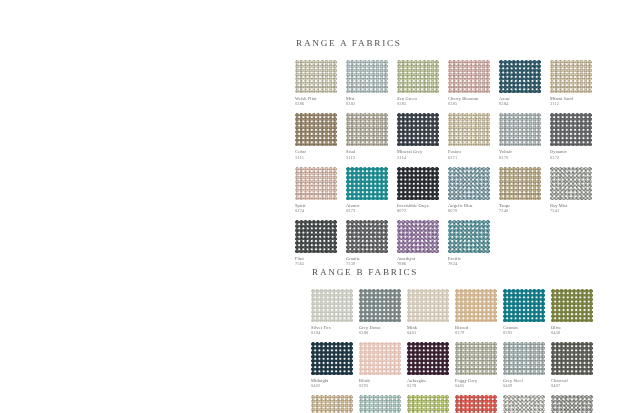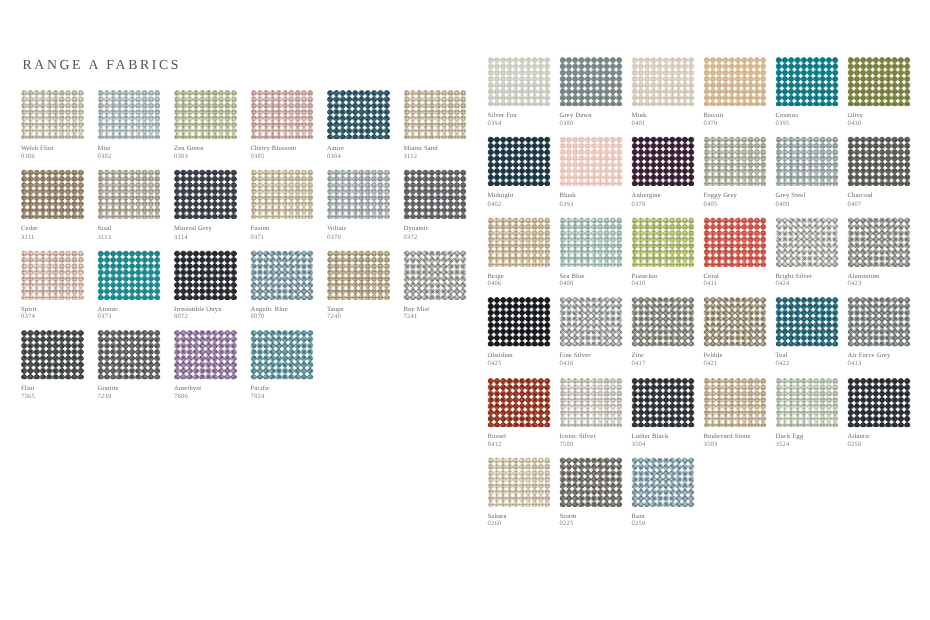--- a/index.html
+++ b/index.html
@@ -15,22 +15,22 @@
     font-family: "Liberation Serif", "DejaVu Serif", serif;
     color: #6d6a66;
     position: relative;
   }
   .page {
     width: 620px;
     height: 413px;
     box-sizing: border-box;
     padding: 38px 14px 8px 14px;
     display: flex;
-    flex-direction: row;
-    align-items: flex-start;
+    flex-direction: column;
+    align-items: flex-end;
     gap: 0px;
   }
   .range-col {
     box-sizing: border-box;
   }
   .range-col.col-a { width: 311px; padding-right: 8px; }
   .range-col.col-b { width: 295px; }
 
   .range-title {
     font-family: "Liberation Serif", "DejaVu Serif", serif;
@@ -284,20 +284,21 @@
           <div class="chip tex-mottle" style="background-color: rgb(116, 180, 189);"></div>
           <div class="swatch-label">
             <span class="swatch-name">Pacific</span>
             <span class="swatch-code">7824</span>
           </div>
         </div>
       </div>
   </section>
 
   <section class="range-col col-b">
+    <h2 class="range-title">RANGE B FABRICS</h2>
     <div class="swatch-grid">
         <div class="swatch-cell">
           <div class="chip tex-flat" style="background-color: rgb(213, 214, 203);"></div>
           <div class="swatch-label">
             <span class="swatch-name">Silver Fox</span>
             <span class="swatch-code">0394</span>
           </div>
         </div>
         <div class="swatch-cell">
           <div class="chip tex-flat" style="background-color: rgb(126, 139, 139);"></div>

